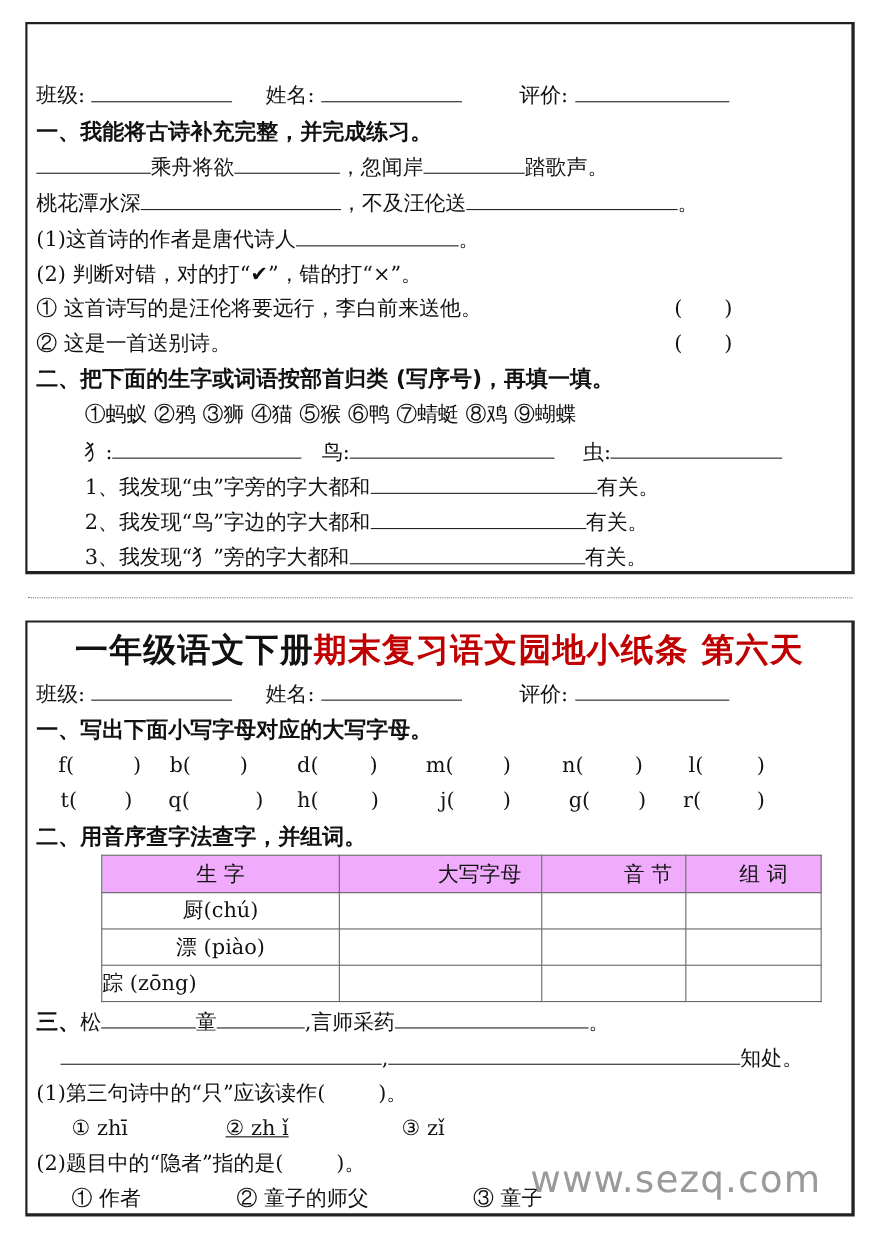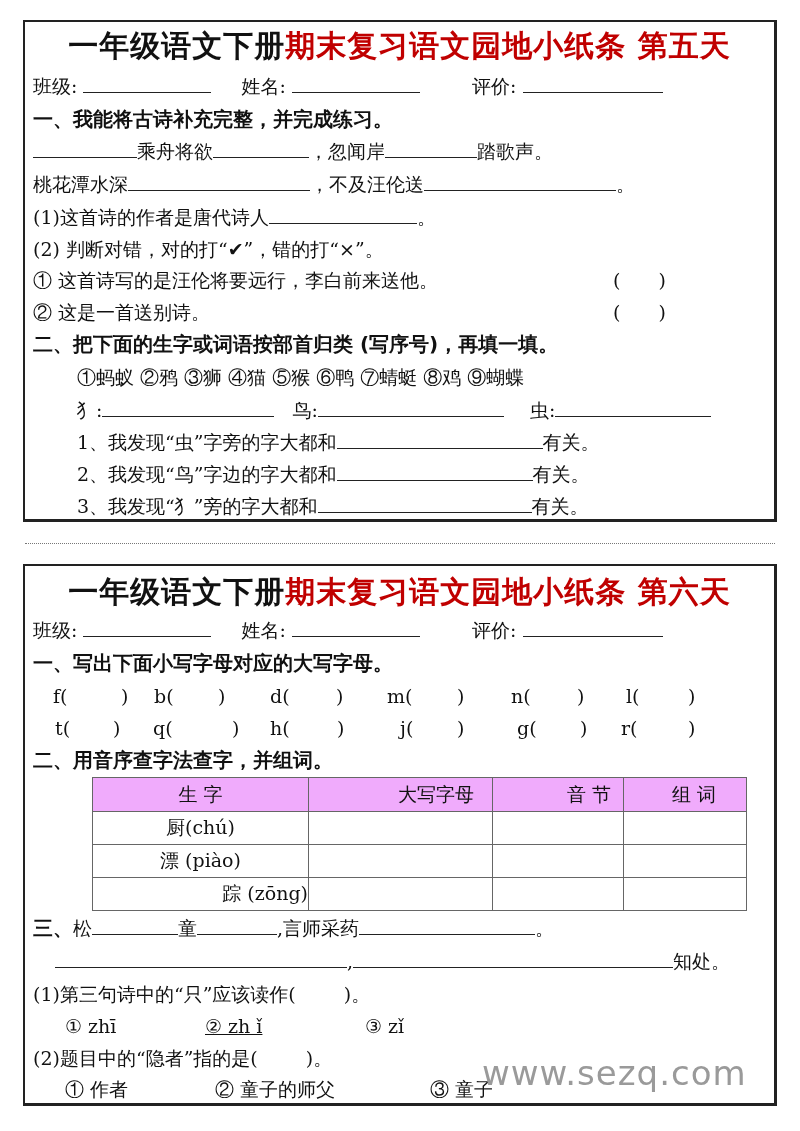--- a/index.html
+++ b/index.html
@@ -38,23 +38,20 @@
     table.grid th { background: #f0abfc; height: 33px; }
     .watermark {
       position: absolute; left: 482px; top: 1053px; font-family: "DejaVu Sans", "Liberation Sans", sans-serif;
       font-size: 34px; color: #9a9a9a; letter-spacing: 1px;
     }
   </style>
 </head>
 <body>
 
 <div id="panel1" class="panel">
-  <div class="title" style="top:4px;">
-    <span>一年级语文下册</span><span class="red">期末复习语文园地小纸条 第五天</span>
-  </div>
 
   <div class="line" style="top:52px;">
     <span>班级:</span>
     <span class="blank" style="width:128px;"></span>
     <span style="display:inline-block;width:18px;"></span>
     <span>姓名:</span>
     <span class="blank" style="width:128px;"></span>
     <span style="display:inline-block;width:40px;"></span>
     <span>评价:</span>
     <span class="blank" style="width:140px;"></span>
@@ -167,21 +164,21 @@
       <td></td>
       <td></td>
     </tr>
     <tr>
       <td style="text-align:center;">漂 (piào)</td>
       <td></td>
       <td></td>
       <td></td>
     </tr>
     <tr>
-      <td style="text-align:right;">踪 (zōng)</td>
+      <td style="text-align:left;">踪 (zōng)</td>
       <td></td>
       <td></td>
       <td></td>
     </tr>
   </tbody>
     </table>
 
   <div class="line" style="top:350px;">
     <span class="bold">三、</span><span>松</span><span class="blank" style="width:86px;"></span><span>童</span><span class="blank" style="width:80px;"></span><span>,言师采药</span><span class="blank" style="width:176px;"></span><span>。</span>
   </div>

